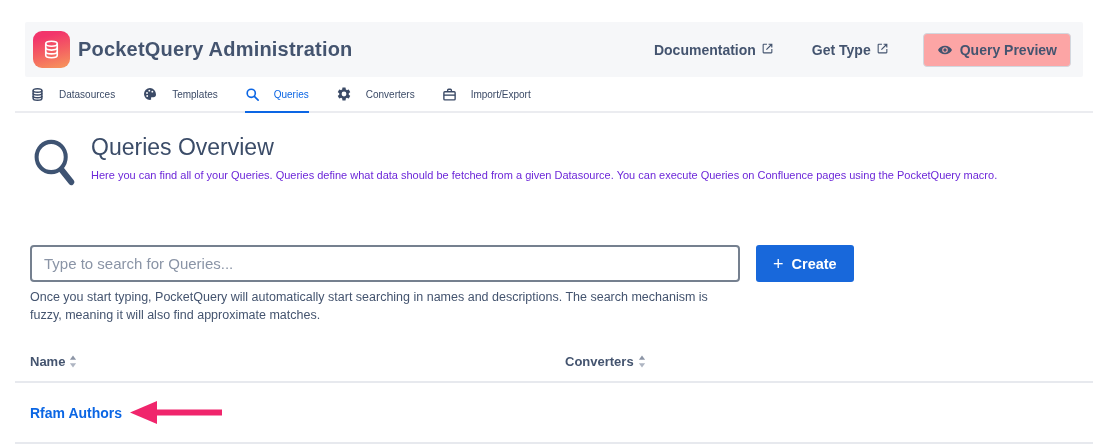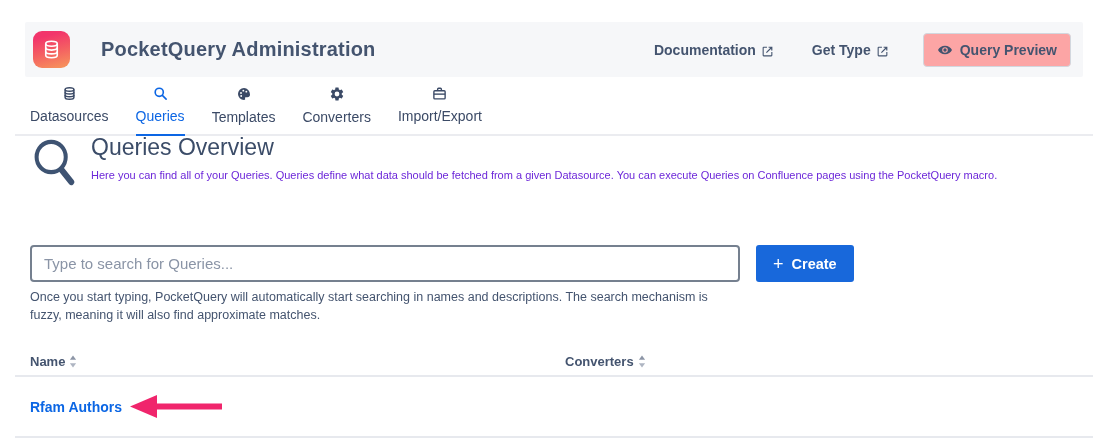--- a/index.html
+++ b/index.html
@@ -11,40 +11,40 @@
   .header {
     position:absolute; left:25px; top:22px; width:1058px; height:55px;
     background:#F6F7F9; display:flex; align-items:center; padding:0 10px 0 8px;
     border-radius:2px;
   }
   .logo {
     width:37px; height:37px; border-radius:9px; flex:0 0 auto;
     background:linear-gradient(165deg,#F2356B 18%,#F45F62 55%,#F7935C 96%);
     display:flex; align-items:center; justify-content:center;
   }
-  .app-title { font-size:20px; font-weight:600; color:#44546F; margin-left:31px; letter-spacing:.2px; }
+  .app-title { font-size:20px; font-weight:600; color:#44546F; margin-left:8px; letter-spacing:.2px; }
   .header-spacer { flex:1; }
-  .header-link { display:flex; align-items:flex-end; gap:5px; font-size:14px; font-weight:600; color:#44546F; cursor:pointer; margin-left:38px; }
+  .header-link { display:flex; align-items:flex-start; gap:5px; font-size:14px; font-weight:600; color:#44546F; cursor:pointer; margin-left:38px; }
   .btn-preview {
     display:flex; align-items:center; gap:7px; margin-left:34px; margin-right:2px;
     background:#fca5a5; border:1px solid #D2D7DE; border-radius:4px;
     padding:8px 13px; font-size:14px; font-weight:600; color:#44546F; cursor:pointer;
     font-family:"Liberation Sans", sans-serif;
   }
 
   
   .tabs {
     position:absolute; left:15px; top:86px; width:1078px;
     display:flex; gap:27px; padding-left:15px;
     border-bottom:2px solid #EBECF0;
   }
   .tab {
-    display:flex; align-items:center; gap:7px; padding-bottom:9px;
-    font-size:14px; font-weight:500; color:#3B4A66; cursor:pointer;
-    border-bottom:2px solid transparent; margin-bottom:-2px;flex-direction:column;
+    display:flex; align-items:center; gap:14px; padding-bottom:9px;
+    font-size:10px; font-weight:500; color:#3B4A66; cursor:pointer;
+    border-bottom:2px solid transparent; margin-bottom:-2px;
   }
   .tab.active { color:#0C66E4; border-bottom-color:#0C66E4; }
 
   
   .overview { position:absolute; left:32px; top:133px; display:flex; gap:13px; }
   .overview-text h1 { font-size:23px; font-weight:500; color:#3B4C68; margin-top:1px; }
   .overview-text p { font-size:11px; line-height:1.5; color:#6d28d9; margin-top:6px; max-width:932px; }
 
   
   .search-row { position:absolute; left:30px; top:245px; display:flex; gap:16px; }
@@ -60,21 +60,21 @@
     display:flex; align-items:center; gap:8px; font-family:"Liberation Sans", sans-serif;
   }
   .btn-create .plus { font-size:18px; font-weight:400; line-height:1; }
   .helper {
     position:absolute; left:30px; top:288px; width:712px;
     font-size:12.5px; line-height:1.45; color:#44546F;
   }
 
   
   .qtable { position:absolute; left:15px; top:354px; width:1078px; }
-  .thead { display:flex; align-items:center; padding:0 15px 6px 15px; }
+  .thead { display:flex; align-items:center; padding:0 15px 12px 15px; }
   .th { display:flex; align-items:center; gap:4px; font-size:13px; font-weight:700; color:#44546F; cursor:pointer; }
   .th-name { width:535px; }
   .rule { border-top:2px solid #E7E9EE; }
   .trow { display:flex; align-items:center; padding:18px 15px; }
   .row-link { font-size:14px; font-weight:700; color:#0B66E4; text-decoration:none; cursor:pointer; }
   .arrow-svg { margin-left:8px; display:block; }
 
   .icon { display:inline-flex; align-items:center; justify-content:center; }
   svg { display:block; }
 </style>
@@ -130,40 +130,40 @@
       <span class="icon">
         <svg width="15" height="15" viewBox="0 0 24 24" fill="none" stroke="#3B4A66" stroke-width="2.4">
           <ellipse cx="12" cy="5.5" rx="7" ry="2.8"></ellipse>
           <path d="M5 5.5v13c0 1.55 3.1 2.8 7 2.8s7-1.25 7-2.8v-13"></path>
           <path d="M5 10c0 1.55 3.1 2.8 7 2.8s7-1.25 7-2.8"></path>
           <path d="M5 14.5c0 1.55 3.1 2.8 7 2.8s7-1.25 7-2.8"></path>
         </svg>
       </span>
       <span>Datasources</span>
     </div>
-    <div class="tab active">
-      <span class="icon">
-        <svg width="15" height="15" viewBox="0 0 24 24" fill="none" stroke="#0C66E4" stroke-width="2.6">
-          <circle cx="10" cy="10" r="6.5"></circle>
-          <path d="M15 15l6 6" stroke-linecap="round"></path>
-        </svg>
-      </span>
-      <span>Queries</span>
-    </div>
     <div class="tab">
       <span class="icon">
         <svg width="16" height="16" viewBox="0 0 24 24" fill="#3B4A66">
           <path d="M12 3a9 9 0 1 0 0 18c1.6 0 2.2-1 1.6-2.1-.5-1 .1-2.1 1.4-2.1h2.2c2.2 0 3.8-1.6 3.8-3.6C21 7.4 16.9 3 12 3z"></path>
           <circle cx="7.5" cy="10.5" r="1.4" fill="#fff"></circle>
           <circle cx="11" cy="7" r="1.4" fill="#fff"></circle>
           <circle cx="15.5" cy="8.5" r="1.4" fill="#fff"></circle>
           <circle cx="7.8" cy="15" r="1.4" fill="#fff"></circle>
         </svg>
       </span>
       <span>Templates</span>
+    </div>
+    <div class="tab active">
+      <span class="icon">
+        <svg width="15" height="15" viewBox="0 0 24 24" fill="none" stroke="#0C66E4" stroke-width="2.6">
+          <circle cx="10" cy="10" r="6.5"></circle>
+          <path d="M15 15l6 6" stroke-linecap="round"></path>
+        </svg>
+      </span>
+      <span>Queries</span>
     </div>
     <div class="tab">
       <span class="icon">
         <svg width="16" height="16" viewBox="0 0 24 24" fill="#3B4A66">
           <path d="M19.14 12.94c.04-.3.06-.61.06-.94 0-.32-.02-.64-.07-.94l2.03-1.58a.49.49 0 0 0 .12-.61l-1.92-3.32a.49.49 0 0 0-.59-.22l-2.39.96c-.5-.38-1.03-.7-1.62-.94l-.36-2.54a.48.48 0 0 0-.48-.41h-3.84c-.24 0-.43.17-.47.41l-.36 2.54c-.59.24-1.13.57-1.62.94l-2.39-.96a.49.49 0 0 0-.59.22L2.74 8.87c-.12.21-.08.47.12.61l2.03 1.58c-.05.3-.09.63-.09.94s.02.64.07.94l-2.03 1.58a.49.49 0 0 0-.12.61l1.92 3.32c.12.22.37.29.59.22l2.39-.96c.5.38 1.03.7 1.62.94l.36 2.54c.05.24.24.41.48.41h3.84c.24 0 .44-.17.47-.41l.36-2.54c.59-.24 1.13-.56 1.62-.94l2.39.96c.22.08.47 0 .59-.22l1.92-3.32a.49.49 0 0 0-.12-.61l-2.01-1.58zM12 15.6a3.6 3.6 0 1 1 0-7.2 3.6 3.6 0 0 1 0 7.2z"></path>
         </svg>
       </span>
       <span>Converters</span>
     </div>
     <div class="tab">

